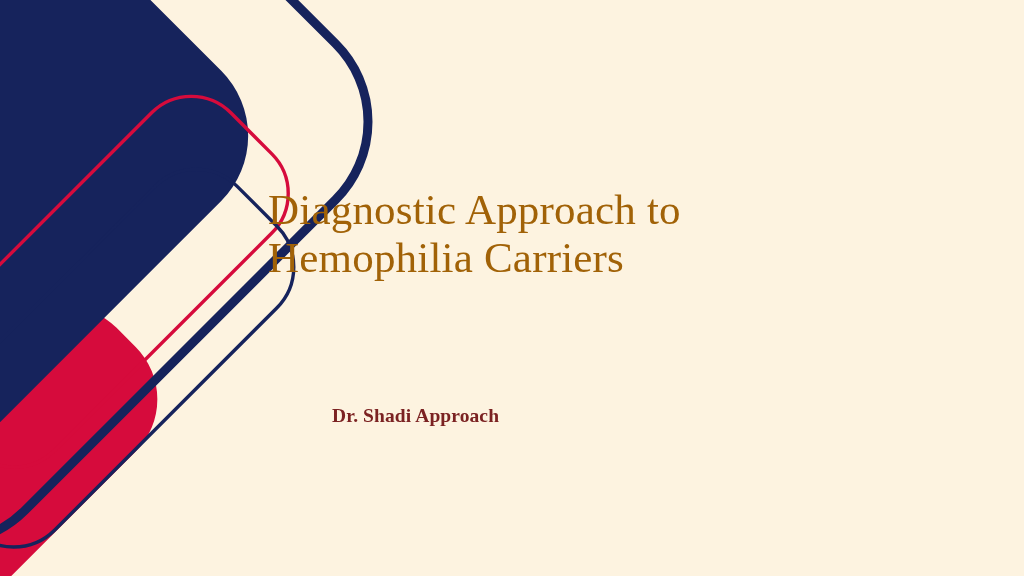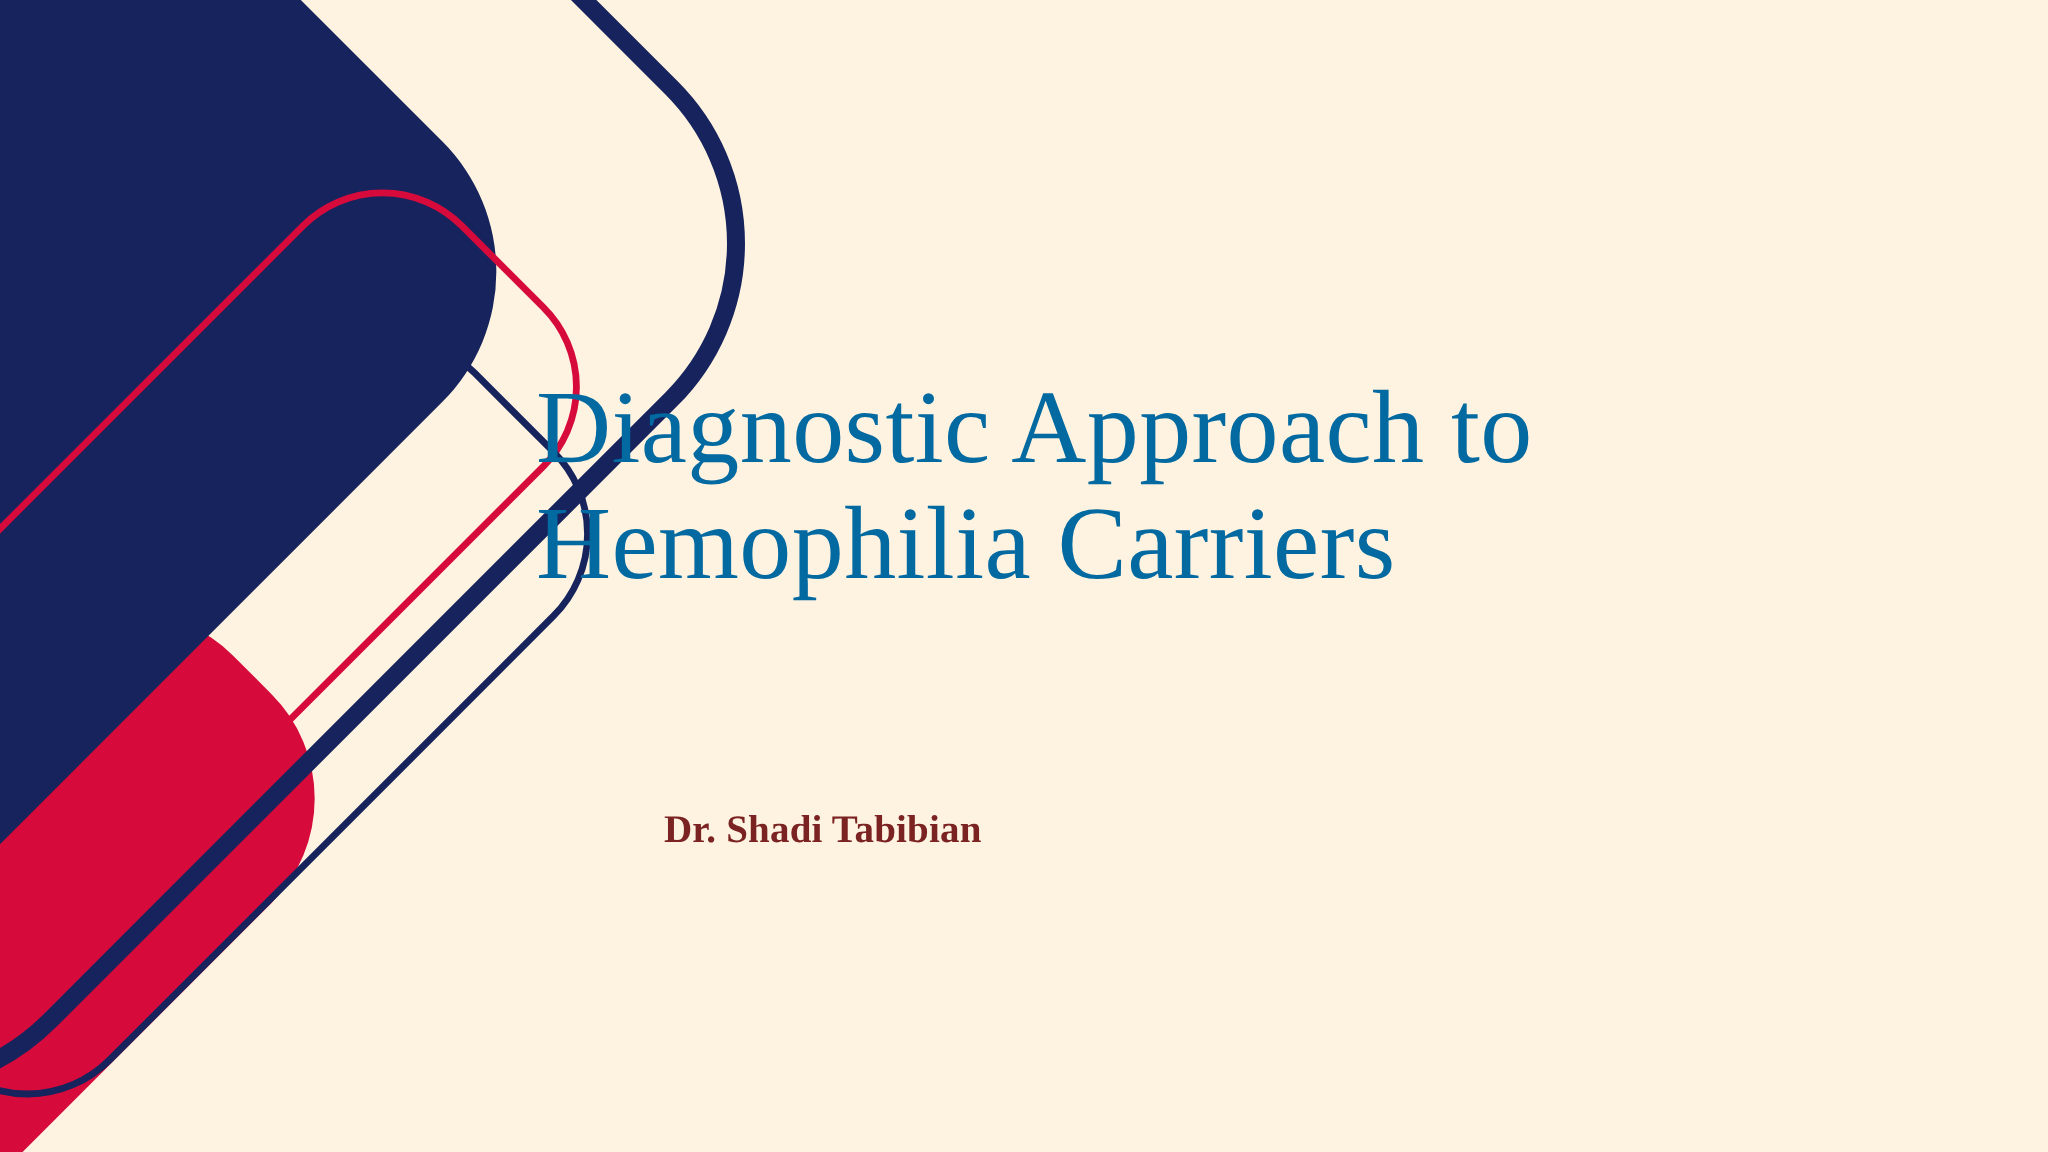--- a/index.html
+++ b/index.html
@@ -29,24 +29,24 @@
 
   
   .content {
     position: absolute;
     left: 268px;
     top: 186px;
     width: 700px;
   }
   .title {
     margin: 0;
-    color: #0369a1;
+    color: #a16207;
     font-family: "Liberation Serif", "DejaVu Serif", serif;
     font-weight: 400;
-    font-size: 52px;
+    font-size: 43px;
     line-height: 1.12;
     letter-spacing: 0.2px;
     white-space: pre-line;
   }
   .subtitle-block {
     position: absolute;
     left: 332px;
     top: 400px;
     width: 620px;
   }
@@ -88,16 +88,16 @@
     </g>
 
   </svg>
 
   <div class="content">
     <h1 class="title">Diagnostic Approach to
 Hemophilia Carriers</h1>
   </div>
 
   <div class="subtitle-block">
-    <p class="subtitle-line">Dr. Shadi Tabibian</p>
+    <p class="subtitle-line">Dr. Shadi Approach</p>
   </div>
 
 </div>
 
 </body></html>

